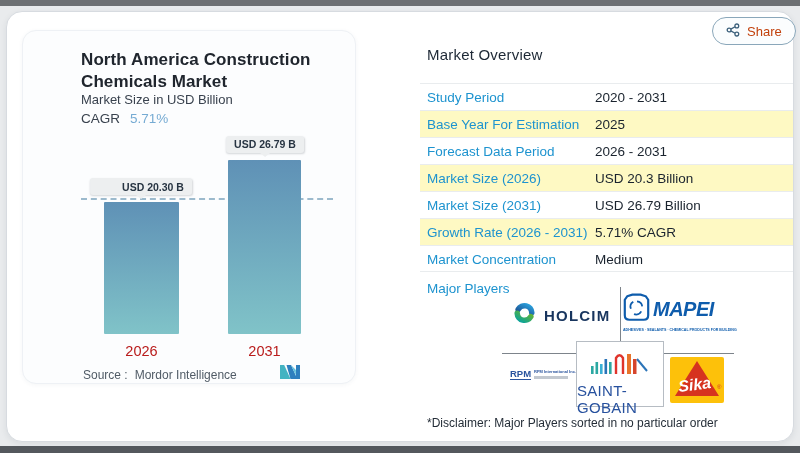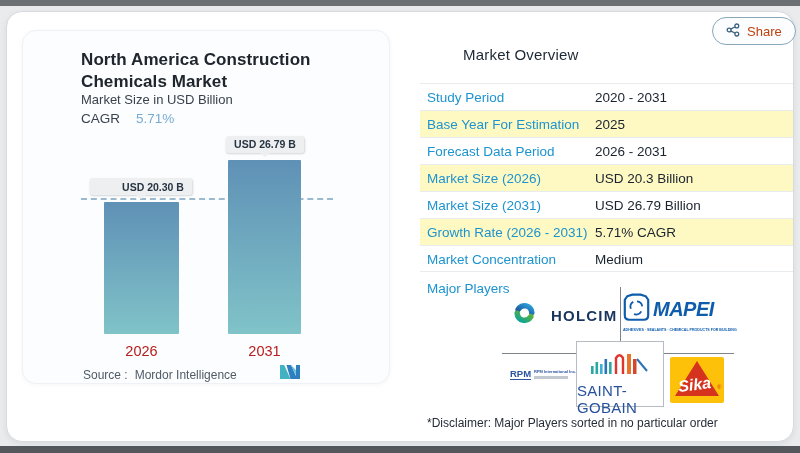--- a/index.html
+++ b/index.html
@@ -4,63 +4,63 @@
 <style>
   html,body{margin:0;padding:0;background:#caced2;}
   *{box-sizing:border-box;font-family:"Liberation Sans",sans-serif;}
   .stage{position:relative;width:800px;height:453px;overflow:hidden;background:#e9ebed;}
   .edge-top{position:absolute;top:0;left:0;right:0;height:6px;background:#6d7073;}
   .edge-bottom{position:absolute;bottom:0;left:0;right:0;height:7px;background:#54585d;}
   .frame{position:absolute;left:6px;top:11px;right:6px;bottom:11px;background:#ffffff;
          border:1px solid #d7dbe0;border-radius:16px;box-shadow:0 2px 6px rgba(40,50,60,.08);}
 
   
-  .chart-card{position:absolute;left:22px;top:30px;width:368px;height:354px;background:#fcfdfe;
+  .chart-card{position:absolute;left:22px;top:30px;width:334px;height:354px;background:#fcfdfe;
               border:1px solid #eef1f5;border-radius:14px;box-shadow:0 1px 4px rgba(50,70,90,.05);}
   .chart-title{position:absolute;left:58px;top:18px;width:255px;font-size:17px;font-weight:700;
                color:#20262e;line-height:1.32;letter-spacing:.1px;}
   .chart-subtitle{position:absolute;left:58px;top:61px;font-size:13px;color:#39424e;font-weight:500;}
   .cagr-line{position:absolute;left:58px;top:80px;font-size:13.5px;color:#39424e;font-weight:500;}
-  .cagr-value{color:#76abd3;margin-left:16px;}
+  .cagr-value{color:#76abd3;margin-left:10px;}
   .dashed-ref{position:absolute;left:58px;width:252px;height:0;border-top:2px dashed #9cbacd;}
   .bar{position:absolute;bottom:49px;border-radius:1px;}
   .bar.b0{left:81px;width:75px;}
   .bar.b1{left:205px;width:73px;}
   .bar-pill{position:absolute;transform:translateX(-50%);background:#edeff0;color:#273442;
             font-size:10.5px;font-weight:700;padding:2.5px 8px;border-radius:3px;white-space:nowrap;
             box-shadow:0 1px 2px rgba(30,40,50,.18);}
   .bar-pill::after{content:"";position:absolute;left:50%;bottom:-4px;transform:translateX(-50%);
             border-left:5px solid transparent;border-right:5px solid transparent;border-top:4px solid #edeff0;}
   .bar-pill.p0{left:118px;padding-left:32px;} .bar-pill.p1{left:242px;}
   .x-label{position:absolute;top:312px;text-align:center;font-size:14.5px;color:#b91c1c;}
   .x-label.x0{left:81px;width:75px;} .x-label.x1{left:205px;width:73px;}
   .source-line{position:absolute;left:60px;top:337px;font-size:12px;color:#505b66;}
   .source-line .src-val{margin-left:7px;}
   .mi-logo{position:absolute;left:256px;top:333px;}
 
   
   .share-btn{position:absolute;left:712px;top:17px;height:28px;padding:0 13px;display:flex;align-items:center;gap:7px;
              background:#fbfdfe;border:1px solid #8aa7ba;border-radius:14px;font-size:13px;color:#c2410c;cursor:pointer;}
-  .mo-title{position:absolute;left:427px;top:46px;font-size:15px;font-weight:500;color:#1d2835;letter-spacing:.2px;margin-left:36px;}
+  .mo-title{position:absolute;left:427px;top:46px;font-size:15px;font-weight:500;color:#1d2835;letter-spacing:.2px;}
   .t-table{position:absolute;left:420px;top:83px;width:373px;}
   .t-row{position:relative;height:27px;line-height:27px;border-top:1px solid #e9ecee;}
   .t-row:last-child{border-bottom:1px solid #e9ecee;}
   .t-row.alt{background:#fef9c3;}
   .t-label{position:absolute;left:7px;font-size:13.5px;color:#1d93cf;font-weight:500;}
   .t-value{position:absolute;left:175px;font-size:13.5px;color:#1a232e;}
   .mp-label{position:absolute;left:427px;top:281px;font-size:13.5px;color:#1d93cf;font-weight:500;}
   .disclaimer{position:absolute;left:427px;top:416px;font-size:12px;color:#252e38;}
 
   
   .v-div{position:absolute;left:620px;top:287px;width:1px;height:56px;background:#7d848b;}
   .h-div-l{position:absolute;left:502px;top:353px;width:74px;height:1px;background:#7d848b;}
   .h-div-r{position:absolute;left:664px;top:353px;width:70px;height:1px;background:#7d848b;}
 
   
-  .holcim{position:absolute;left:513px;top:301px;display:flex;align-items:center;gap:15px;}
+  .holcim{position:absolute;left:513px;top:301px;display:flex;align-items:center;gap:8px;}
   .holcim-text{font-size:15px;font-weight:800;color:#18355e;letter-spacing:1.2px;}
   .mapei{position:absolute;left:623px;top:293px;width:104px;}
   .mapei-row{display:flex;align-items:center;gap:3px;}
   .mapei-text{font-size:20px;font-weight:800;font-style:italic;color:#0e5cac;letter-spacing:-.5px;}
   .mapei-tagline{margin-top:1px;font-size:5px;color:#0e5cac;font-weight:700;white-space:nowrap;
                  transform:scale(.72);transform-origin:left top;}
   .rpm{position:absolute;left:510px;top:369px;display:flex;align-items:flex-start;gap:3px;}
   .rpm-word{font-size:9.5px;font-weight:700;color:#2a549e;border-bottom:1px solid #2a549e;line-height:10px;}
   .rpm-subwrap{display:flex;flex-direction:column;gap:1px;}
   .rpm-sub{font-size:5px;color:#2a549e;font-weight:700;white-space:nowrap;transform:scale(.8);transform-origin:left top;}

